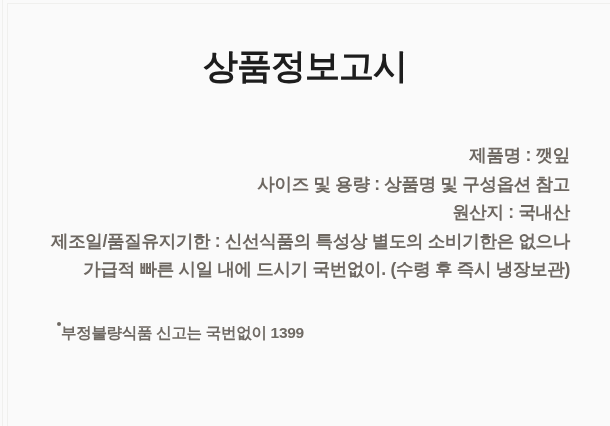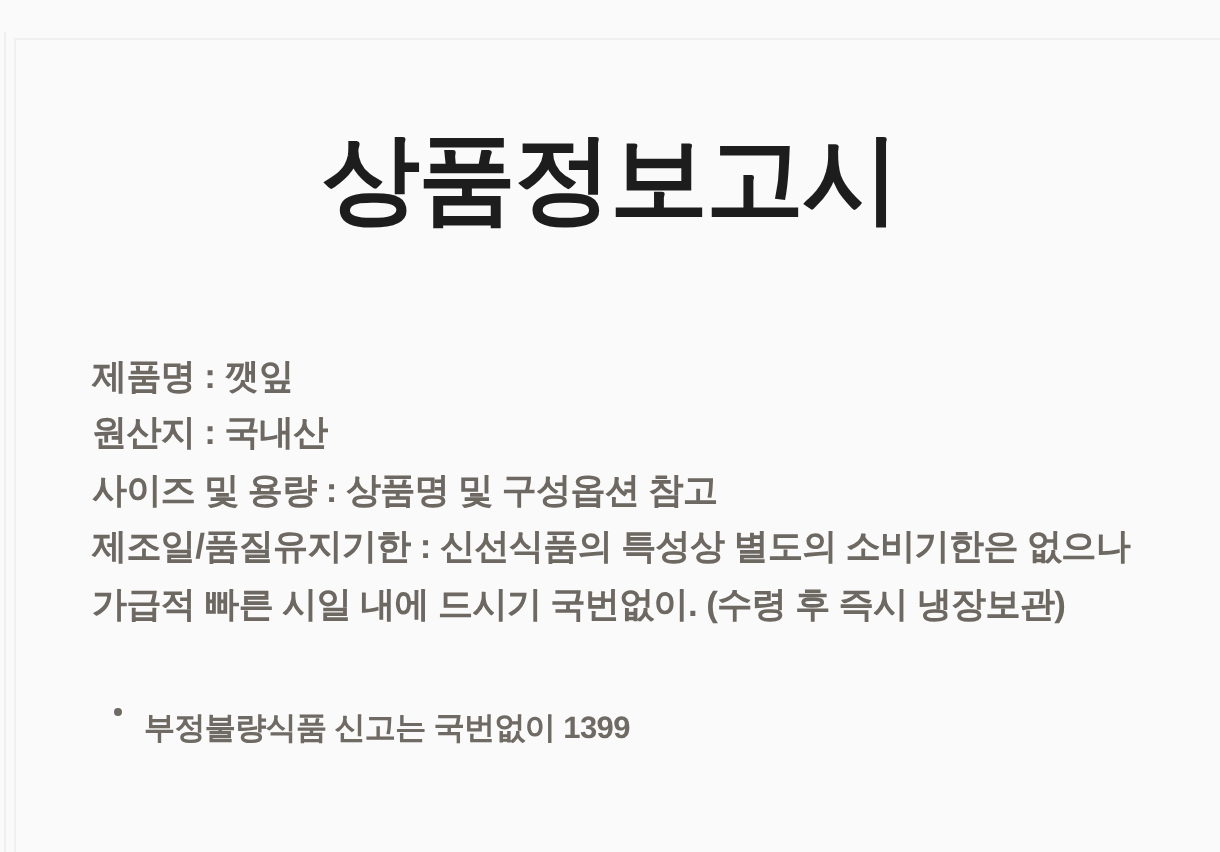--- a/index.html
+++ b/index.html
@@ -27,53 +27,53 @@
     background: var(--edge-line, #f0f0ee);
   }
   .panel-border {
     position: absolute; left: 7px; top: 3px; right: -2px; bottom: -2px;
     border-top: 1px solid var(--edge-line, #f0f0ee);
     border-left: 1px solid var(--edge-line, #f0f0ee);
     pointer-events: none;
   }
 
   .title {
-    margin: 16px;
+    margin: 0;
     padding-top: 45px;
     text-align: center;
-    font-size: 49px;
+    font-size: 35px;
     line-height: 1.2;
     font-weight: 800;
     letter-spacing: -1px;
     color: var(--title-text, #1d1d1d);
   }
 
   .info {
     margin: 54px 0 0 0;
     padding: 0 40px 0 46px;
+    text-align: right;
   }
   .info-line {
     margin: 0;
     font-size: 17.5px;
     line-height: 28.5px;
     font-weight: 700;
     letter-spacing: -0.3px;
     color: var(--body-text, #6e6862);
     word-break: keep-all;
   }
 
   .notices {
     list-style: none;
     margin: 38px 0 0 0;
     padding: 0 0 0 57px;
   }
   .notice-item {
     display: flex;
     align-items: flex-start;
-    gap: 11px;
     font-size: 15.5px;
     line-height: 22px;
     font-weight: 600;
     letter-spacing: -0.3px;
     color: var(--notice-text, #6f6a64);
     margin-top: 33px;
   }
   .dot {
     flex: 0 0 auto;
     width: 4px;
@@ -88,23 +88,23 @@
 <div class="page">
   <div class="edge-outer"></div>
   <div class="panel-border"></div>
 
   <h1 class="title">상품정보고시</h1>
 
   <div class="info">
 
       <p class="info-line">제품명 : 깻잎</p>
 
+      <p class="info-line">사이즈 및 용량 : 상품명 및 구성옵션 참고</p>
+
       <p class="info-line">원산지 : 국내산</p>
-
-      <p class="info-line">사이즈 및 용량 : 상품명 및 구성옵션 참고</p>
 
 
       <p class="info-line">제조일/품질유지기한 : 신선식품의 특성상 별도의 소비기한은 없으나 가급적 빠른 시일 내에 드시기 국번없이. (수령 후 즉시 냉장보관)</p>
     </div>
 
   <ul class="notices">
 
       <li class="notice-item">
         <span class="dot"></span>
         <span>부정불량식품 신고는 국번없이 1399</span>

